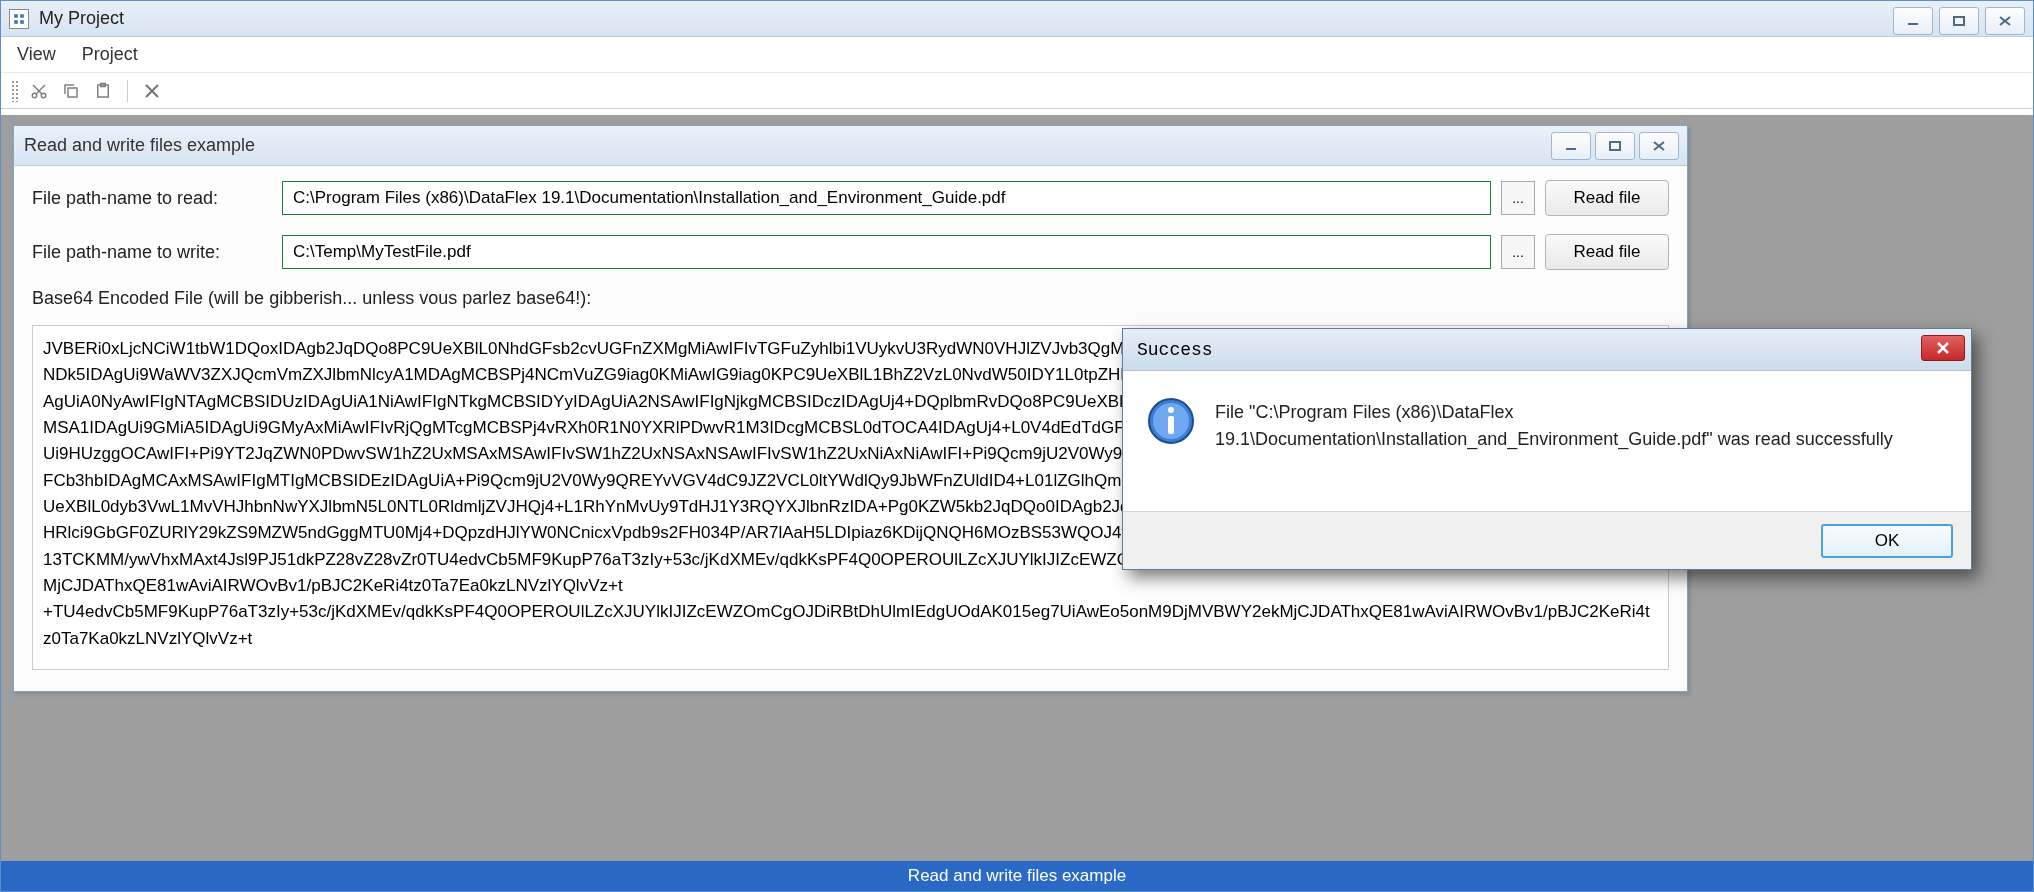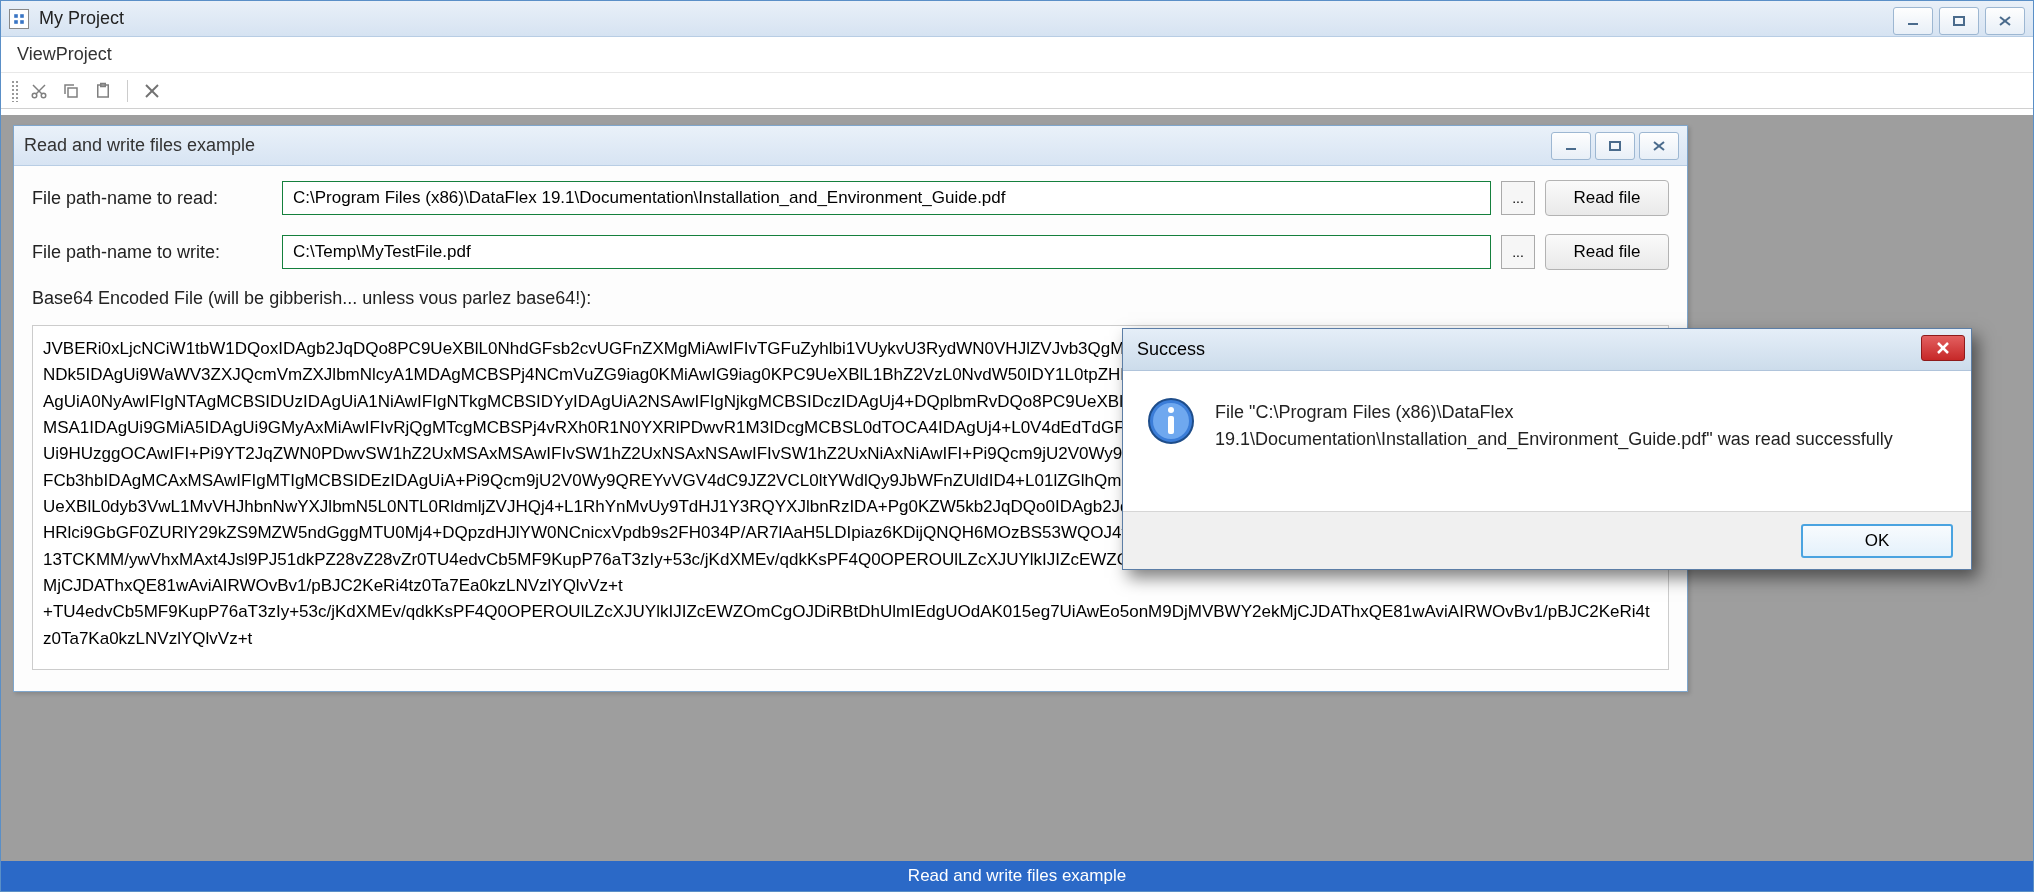--- a/index.html
+++ b/index.html
@@ -51,20 +51,21 @@
     background: linear-gradient(#fefefe,#e8eff7);
     display: flex; align-items: center; justify-content: center;
     cursor: default;
   }
   .win-btn svg { width: 14px; height: 12px; stroke: #4a6b8c; stroke-width: 2; fill: none; }
   .menubar {
     height: 36px;
     display: flex;
     align-items: center;
     padding: 0 16px;
+    gap: 26px;
     border-bottom: 1px solid #e8e8e8;
     font-size: 18px;
     color: #333;
   }
   .toolbar {
     height: 36px;
     display: flex;
     align-items: center;
     padding: 0 10px;
     gap: 8px;
@@ -182,20 +183,21 @@
     z-index: 10;
   }
   .dialog-title {
     height: 42px;
     background: linear-gradient(#e5eef8,#ccdceb);
     border-bottom: 1px solid #b0c4db;
     display: flex; align-items: center;
     padding: 0 14px;
     position: relative;
     font-size: 18px;
+    font-family: Liberation Mono, monospace;
   }
   .dialog-close {
     position: absolute;
     right: 6px; top: 6px;
     width: 44px; height: 26px;
     background: linear-gradient(#e36060,#c62828);
     border: 1px solid #8e1b1b;
     border-radius: 3px;
     display: flex; align-items: center; justify-content: center;
   }
@@ -218,21 +220,21 @@
     padding-top: 2px;
   }
   .dialog-footer {
     height: 58px;
     background: #f0f0f0;
     border-top: 1px solid #d6d6d6;
     display: flex; align-items: center; justify-content: flex-end;
     padding: 0 18px;
   }
   .ok-btn {
-    width: 152px; height: 34px;
+    width: 132px; height: 34px;
     border: 2px solid #4aa3e0;
     border-radius: 3px;
     background: linear-gradient(#f8fbfe,#e4f1fb);
     font-size: 17px;
     cursor: pointer;
   }
 </style>
 </head>
 <body>
 

